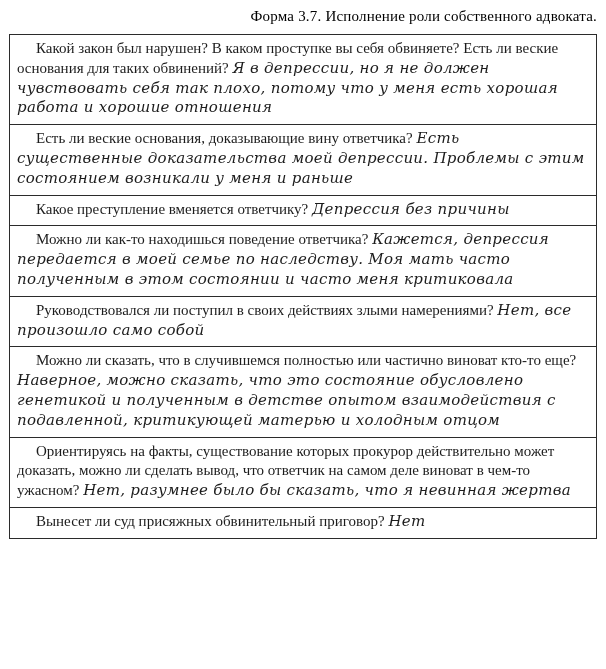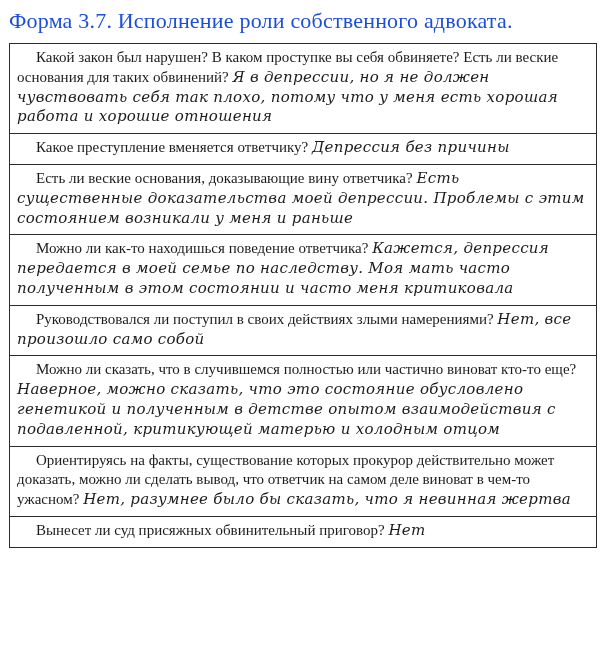--- a/index.html
+++ b/index.html
@@ -8,25 +8,25 @@
     background: #ffffff;
     color: #1c1c1c;
   }
   .page {
     width: 606px;
     box-sizing: border-box;
     padding: 6px 9px 8px 9px;
     font-family: "Liberation Serif", serif;
   }
   .title {
-    text-align: left;
-    font-size: 22px;
+    text-align: right;
+    font-size: 15px;
     letter-spacing: 0.2px;
     margin: 2px 0 9px 0;
-    color: #1d4ed8;
+    color: #000000;
   }
   table.qa-table {
     width: 100%;
     border-collapse: collapse;
   }
   table.qa-table td {
     border: 1px solid #2b2b2b;
     padding: 4px 8px 6px 7px;
     font-size: 15px;
     line-height: 1.32;
@@ -50,24 +50,24 @@
 <div class="page">
 
   <div class="title">Форма 3.7. Исполнение роли собственного адвоката.</div>
 
   <table class="qa-table">
     <tbody>
       <tr>
         <td><span class="question">Какой закон был нарушен? В каком проступке вы себя обвиняете? Есть ли веские основания для таких обвинений?</span> <span class="answer">Я в депрессии, но я не должен чувствовать себя так плохо, потому что у меня есть хорошая работа и хорошие отношения</span></td>
       </tr>
       <tr>
-        <td><span class="question">Какое преступление вменяется ответчику?</span> <span class="answer">Депрессия без причины</span></td>
+        <td><span class="question">Есть ли веские основания, доказывающие вину ответчика?</span> <span class="answer">Есть существенные доказательства моей депрессии. Проблемы с этим состоянием возникали у меня и раньше</span></td>
       </tr>
       <tr>
-        <td><span class="question">Есть ли веские основания, доказывающие вину ответчика?</span> <span class="answer">Есть существенные доказательства моей депрессии. Проблемы с этим состоянием возникали у меня и раньше</span></td>
+        <td><span class="question">Какое преступление вменяется ответчику?</span> <span class="answer">Депрессия без причины</span></td>
       </tr>
       <tr>
         <td><span class="question">Можно ли как-то находишься поведение ответчика?</span> <span class="answer">Кажется, депрессия передается в моей семье по наследству. Моя мать часто полученным в этом состоянии и часто меня критиковала</span></td>
       </tr>
       <tr>
         <td><span class="question">Руководствовался ли поступил в своих действиях злыми намерениями?</span> <span class="answer">Нет, все произошло само собой</span></td>
       </tr>
       <tr>
         <td><span class="question">Можно ли сказать, что в случившемся полностью или частично виноват кто-то еще?</span> <span class="answer">Наверное, можно сказать, что это состояние обусловлено генетикой и полученным в детстве опытом взаимодействия с подавленной, критикующей матерью и холодным отцом</span></td>
       </tr>

